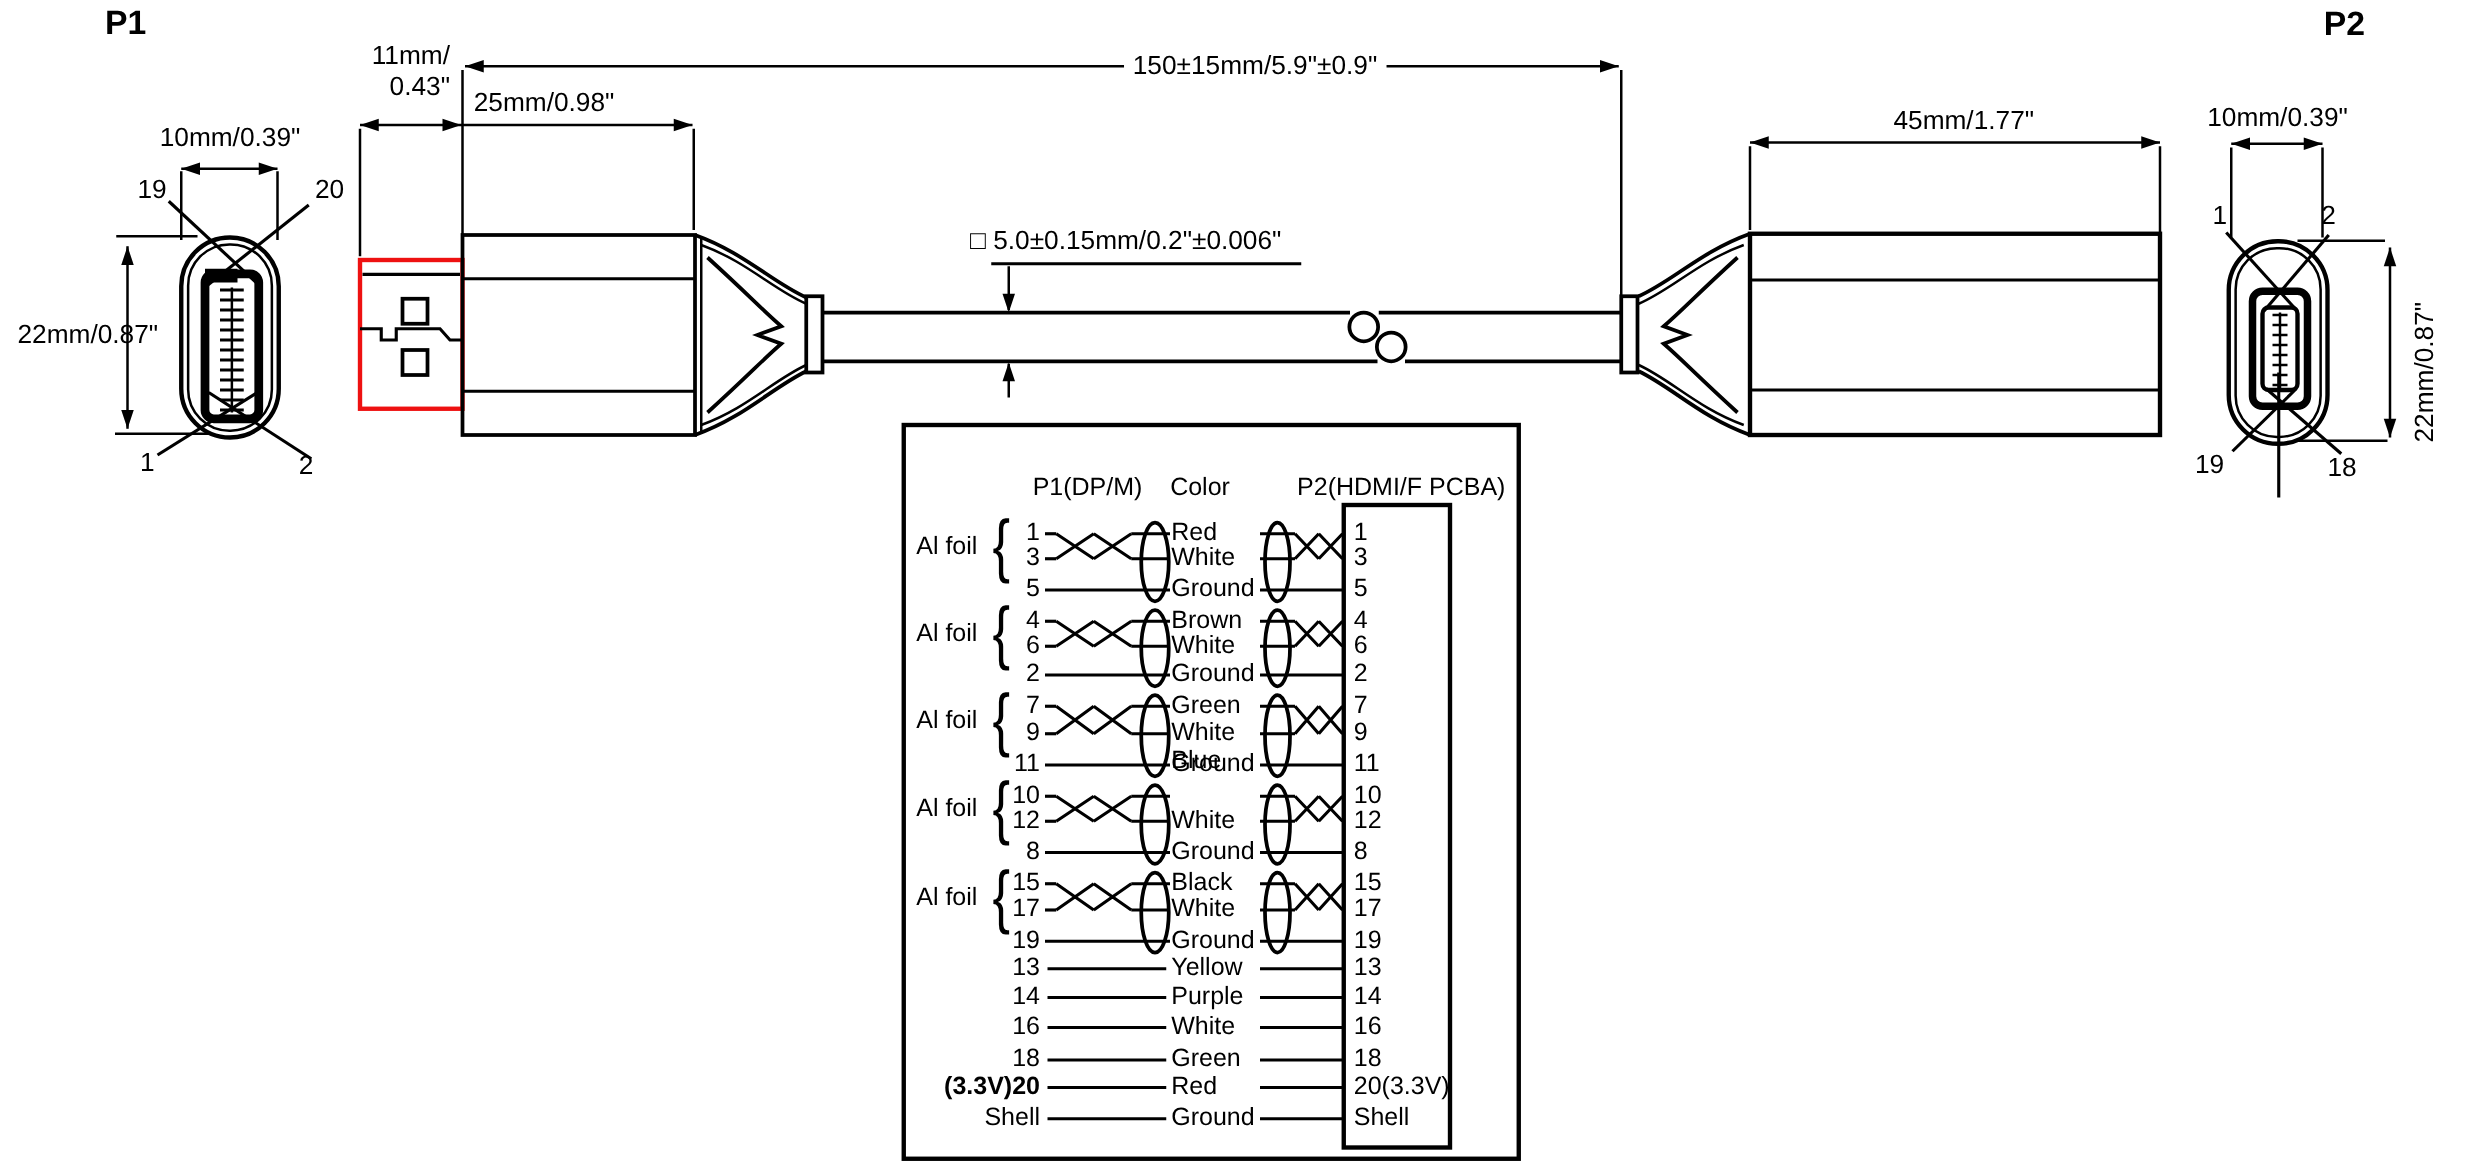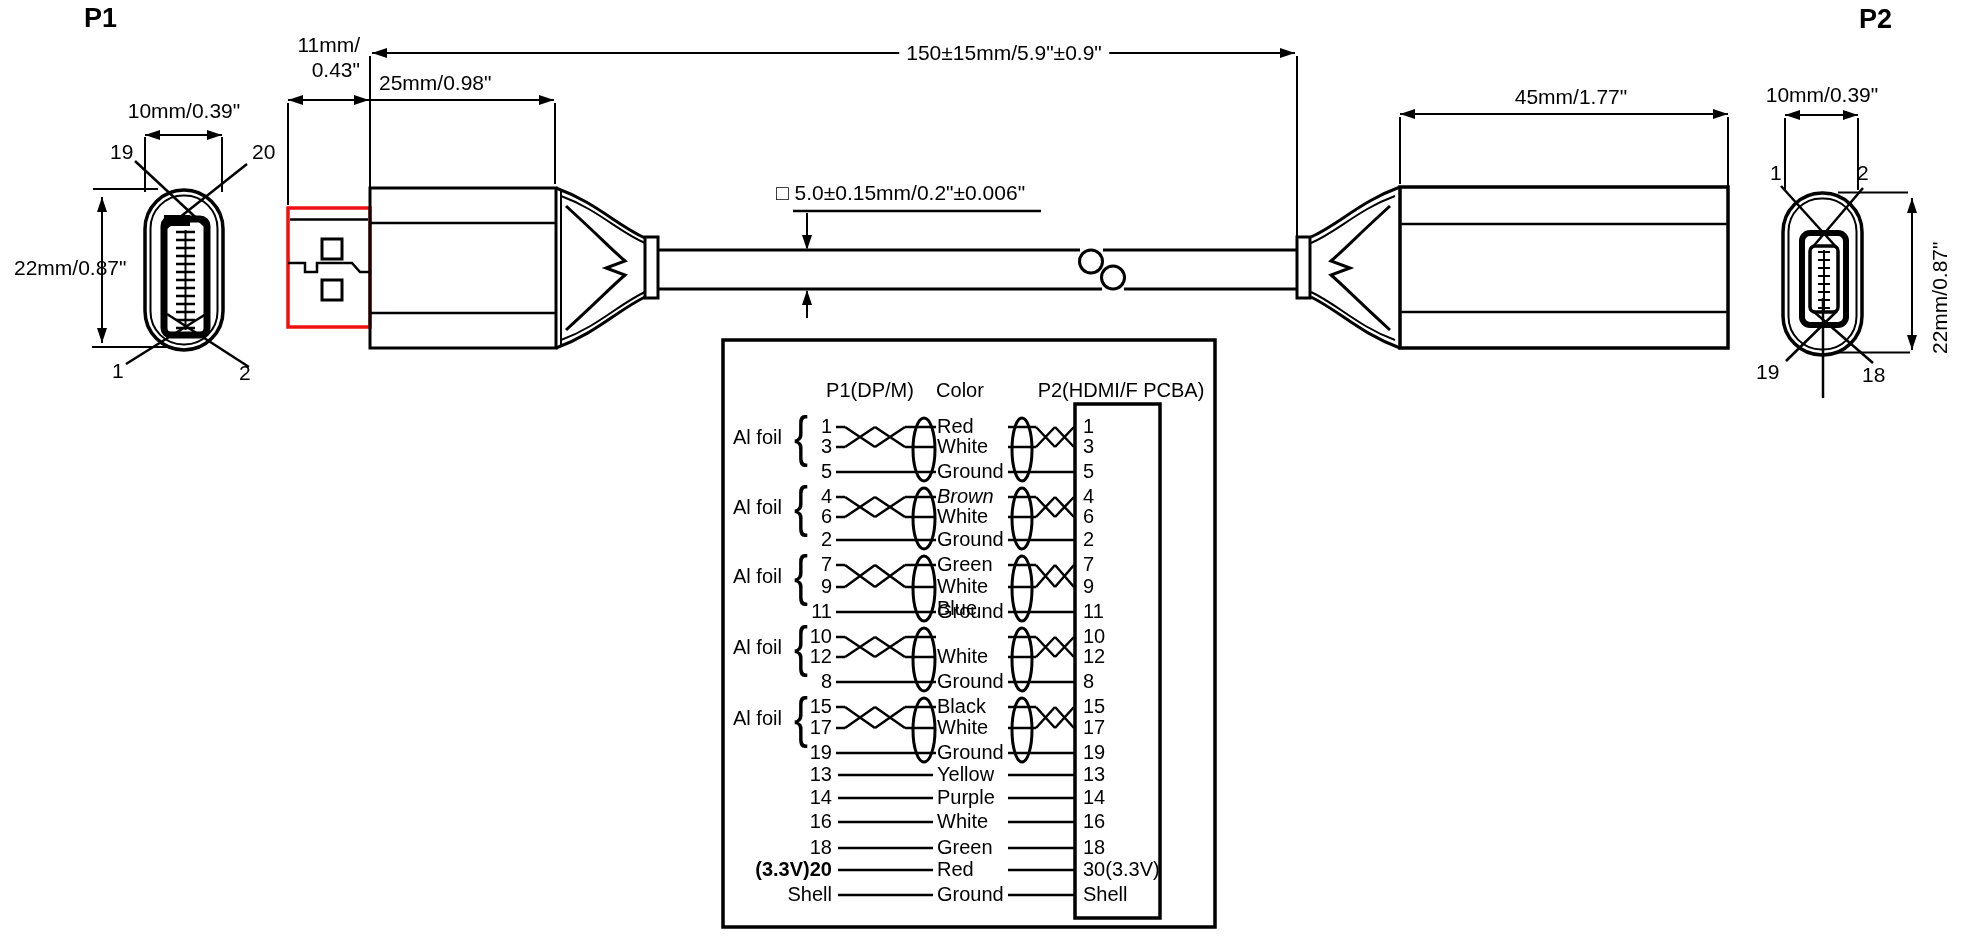--- a/index.html
+++ b/index.html
@@ -271,21 +271,21 @@
       <div class="t p2c" style="top: 414px;">1</div>
       <div class="t p1c" style="top: 434px;">3</div>
       <div class="t colc" style="top: 434px;">White</div>
       <div class="t p2c" style="top: 434px;">3</div>
       <div class="t p1c" style="top: 459px;">5</div>
       <div class="t colc" style="top: 459px;">Ground</div>
       <div class="t p2c" style="top: 459px;">5</div>
       <div class="t alf" style="top: 495px;">Al foil</div>
       <div class="t brace" style="top: 478px;">{</div>
       <div class="t p1c" style="top: 484px;">4</div>
-      <div class="t colc" style="top: 484px; font-style: italic;">Brown</div>
+      <div class="t colc" style="top: 484px;">Brown</div>
       <div class="t p2c" style="top: 484px;">4</div>
       <div class="t p1c" style="top: 504px;">6</div>
       <div class="t colc" style="top: 504px;">White</div>
       <div class="t p2c" style="top: 504px;">6</div>
       <div class="t p1c" style="top: 527px;">2</div>
       <div class="t colc" style="top: 527px;">Ground</div>
       <div class="t p2c" style="top: 527px;">2</div>
       <div class="t alf" style="top: 564px;">Al foil</div>
       <div class="t brace" style="top: 547px;">{</div>
       <div class="t p1c" style="top: 552px;">7</div>
@@ -326,18 +326,18 @@
       <div class="t colc" style="top: 785px;">Purple</div>
       <div class="t p2c" style="top: 785px;">14</div>
       <div class="t p1c" style="top: 809px;">16</div>
       <div class="t colc" style="top: 809px;">White</div>
       <div class="t p2c" style="top: 809px;">16</div>
       <div class="t p1c" style="top: 835px;">18</div>
       <div class="t colc" style="top: 835px;">Green</div>
       <div class="t p2c" style="top: 835px;">18</div>
       <div class="t p1c" style="top: 857px; font-weight: bold;">(3.3V)20</div>
       <div class="t colc" style="top: 857px;">Red</div>
-      <div class="t p2c" style="top: 857px;">30(3.3V)</div>
+      <div class="t p2c" style="top: 857px;">20(3.3V)</div>
       <div class="t p1c" style="top: 882px;">Shell</div>
       <div class="t colc" style="top: 882px;">Ground</div>
       <div class="t p2c" style="top: 882px;">Shell</div>
     </div>
 </div>
 
 </body></html>

